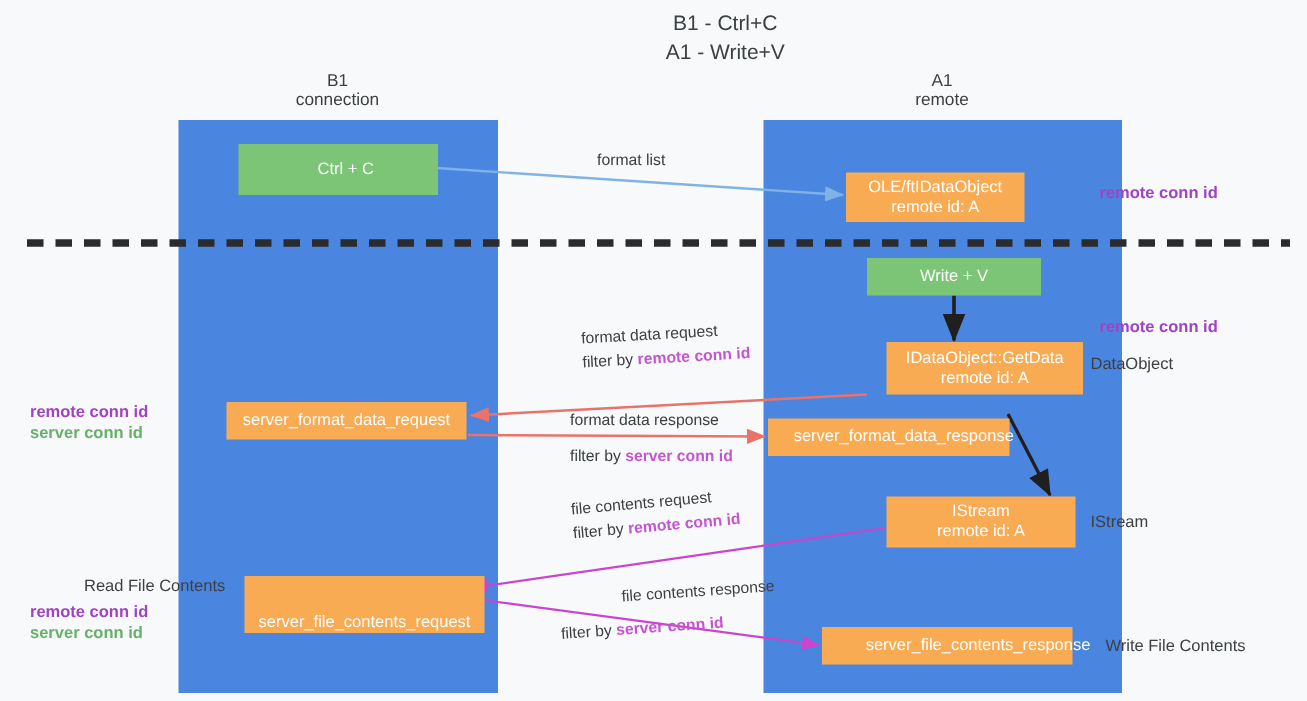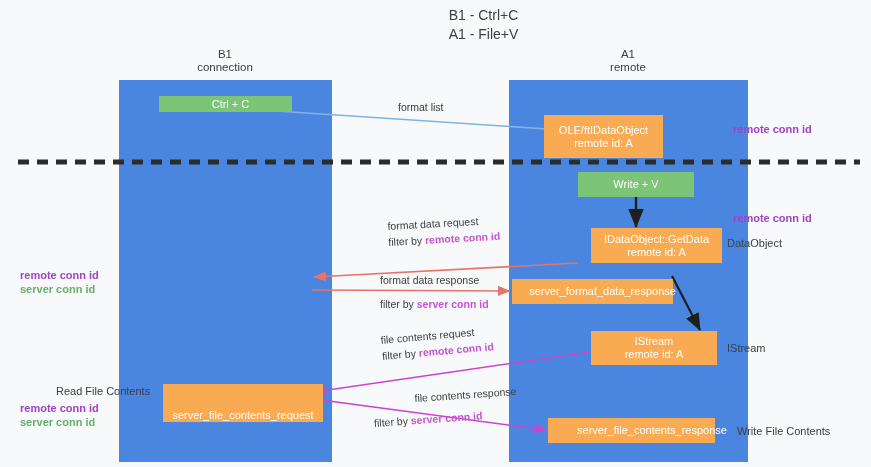--- a/index.html
+++ b/index.html
@@ -80,21 +80,21 @@
 
   svg#wires{position:absolute;left:0;top:0;width:871px;height:467px;z-index:4;}
 </style>
 </head>
 <body>
 
 <div id="stage">
 
   <div class="title">
     <span>B1 - Ctrl+C</span><br>
-    <span>A1 - File+V</span>
+    <span>A1 - Write+V</span>
   </div>
 
   <div class="lane lane-b1"></div>
   <div class="lane lane-a1"></div>
 
   <div class="col-head" style="left:165px;top:48px;width:120px;">
     <span class="t1">B1</span>
     <span class="t2">connection</span>
   </div>
   <div class="col-head" style="left:568px;top:48px;width:120px;">
@@ -128,38 +128,41 @@
 
     <line x1="672" y1="276" x2="700" y2="330" stroke="#1f1f1f" stroke-width="2.2" marker-end="url(#arw-dark)"></line>
 
     <line x1="590" y1="352" x2="314" y2="392" stroke="#cc44cc" stroke-width="1.5" marker-end="url(#arw-mag)"></line>
 
     <line x1="314" y1="399" x2="546" y2="430" stroke="#cc44cc" stroke-width="1.5" marker-end="url(#arw-mag)"></line>
 
     <line x1="18" y1="162" x2="860" y2="162" stroke="#2b2b2b" stroke-width="5" stroke-dasharray="11,8"></line>
   </svg>
 
-  <div class="node green" style="left:159px;top:96px;width:133px;height:16px;padding-left:10px;">
+  <div class="node green" style="left:159px;top:96px;width:133px;height:34px;padding-left:10px;">
     <span>Ctrl + C</span>
   </div>
 
-  <div class="node orange" style="left:544px;top:115px;width:119px;height:43px;">
+  <div class="node orange" style="left:564px;top:115px;width:119px;height:33px;">
     <span>OLE/ftIDataObject</span>
     <span class="l2">remote id: A</span>
   </div>
 
   <div class="node green" style="left:578px;top:172px;width:116px;height:25px;">
     <span>Write + V</span>
   </div>
 
   <div class="node orange" style="left:571px;top:228px;width:131px;height:35px;margin-left:20px;">
     <span>IDataObject::GetData</span>
     <span class="l2">remote id: A</span>
   </div>
 
+  <div class="node orange" style="left:151px;top:268px;width:160px;height:25px;">
+    <span>server_format_data_request</span>
+  </div>
 
   <div class="node orange" style="left:512px;top:279px;width:161px;height:25px;padding-left:20px;">
     <span>server_format_data_response</span>
   </div>
 
   <div class="node orange" style="left:591px;top:331px;width:126px;height:34px;">
     <span>IStream</span>
     <span class="l2">remote id: A</span>
   </div>
 

